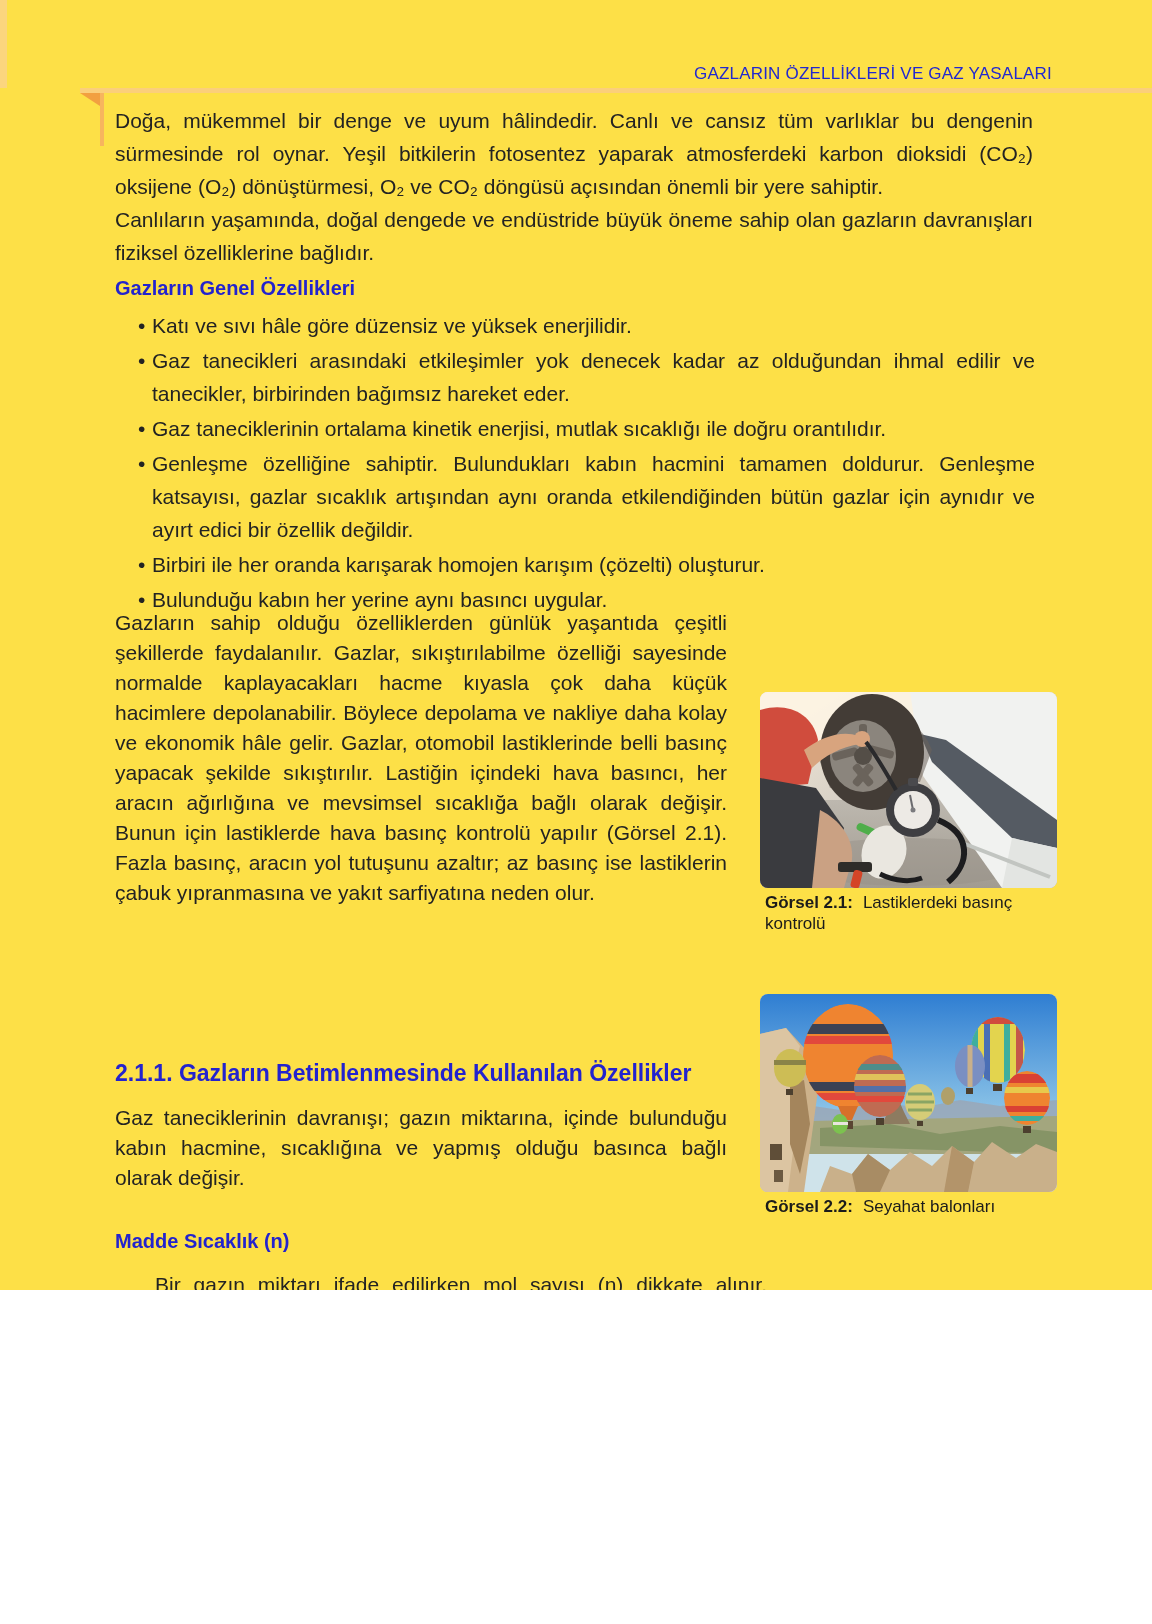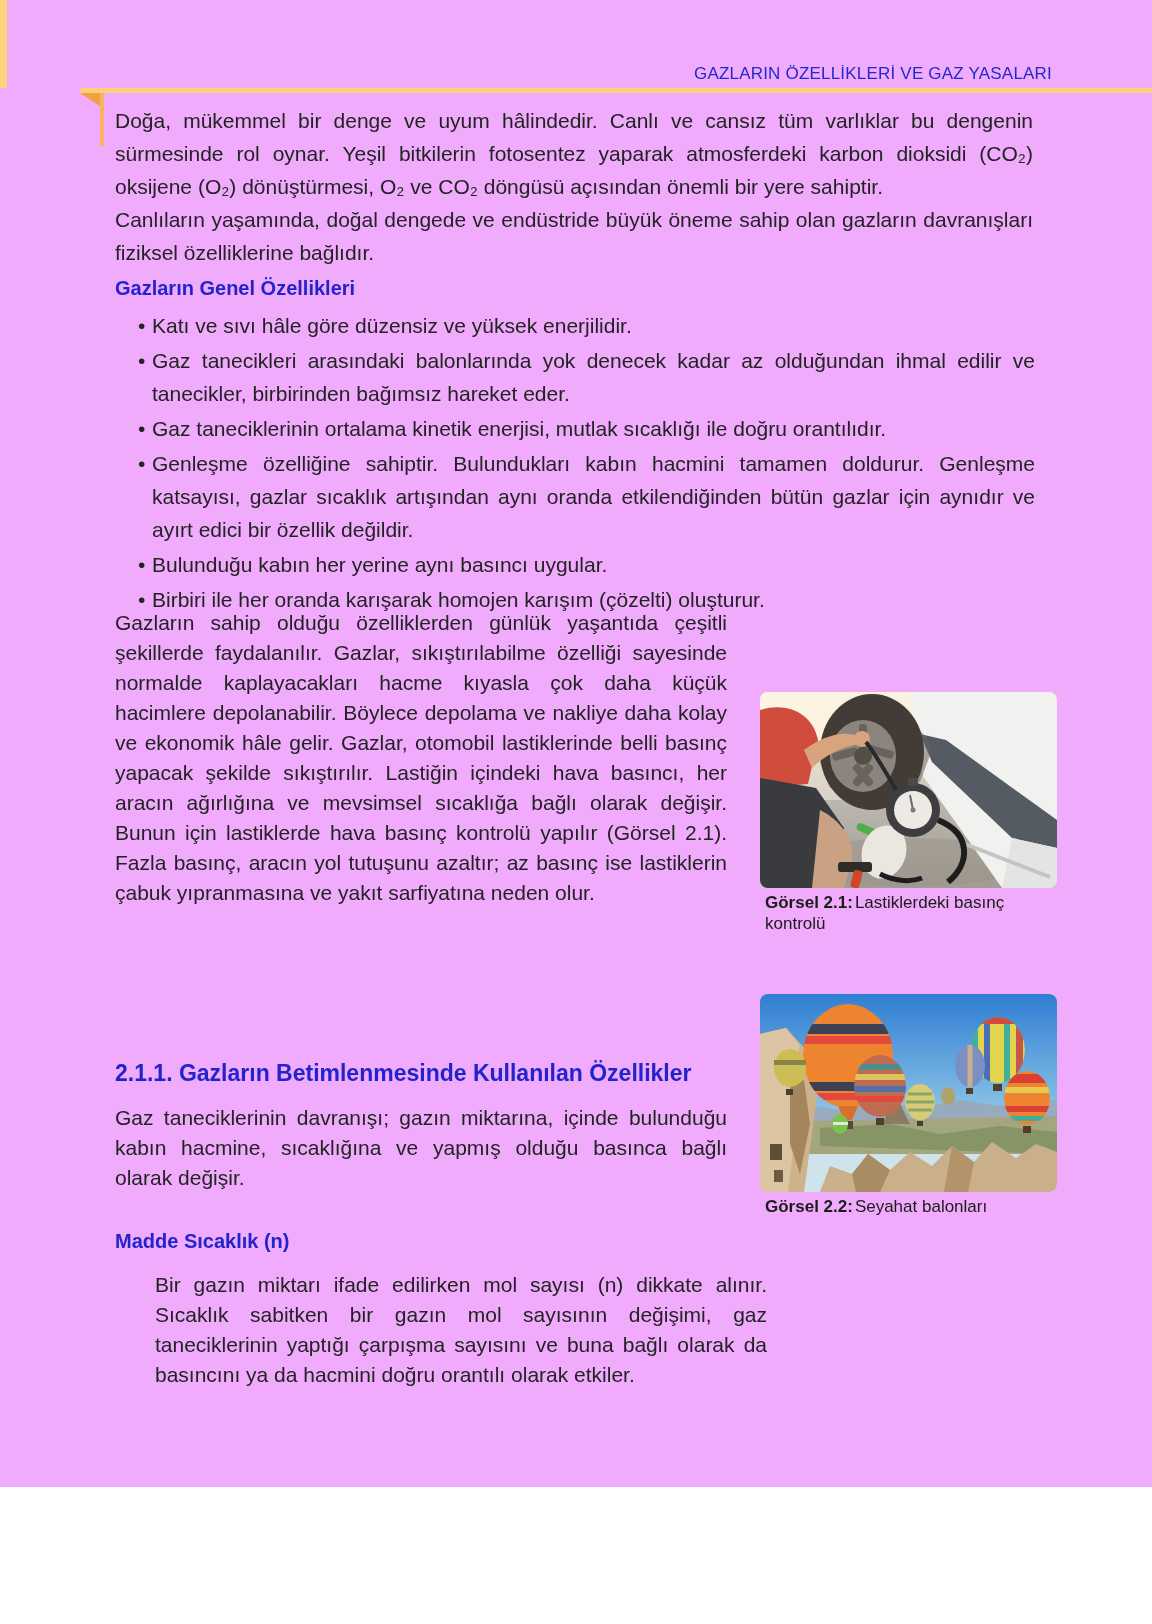--- a/index.html
+++ b/index.html
@@ -1,20 +1,20 @@
 <!DOCTYPE html>
 <html lang="tr"><head>
 <meta charset="utf-8">
 <title>Textbook Page</title>
 <style>
   * { margin:0; padding:0; box-sizing:border-box; }
   html,body { background:#ffffff; }
   .page {
-    position:relative; width:1152px; height:1487px; margin:0 auto;
-    background:#f0abfc; overflow:hidden;
+    position:relative; width:1152px; height:1290px; margin:0 auto;
+    background:#fde047; overflow:hidden;
     font-family:"Liberation Sans","DejaVu Sans",sans-serif; color:#1e1e1e;
   }
   .abs { position:absolute; }
 
   
   .corner-bar { left:0; top:0; width:7px; height:88px; background:#fbd57e; }
   .header-rule { left:80px; top:88px; width:1072px; height:5px; background:#fbcf7b; }
   .fold-triangle { left:80px; top:93px; width:0; height:0;
     border-top:15px solid #f2a040; border-left:23px solid transparent; }
   .fold-line { left:100px; top:93px; width:4px; height:53px; background:#f7b55e; }
@@ -34,45 +34,45 @@
 
   .bullets { left:115px; top:309px; width:920px; }
   .bullet-item { position:relative; padding-left:37px; font-size:21px;
     line-height:33px; text-align:justify; color:#232323; margin-bottom:2px; }
   .bullet-item::before { content:"•"; position:absolute; left:23px; top:0; color:#232323; }
 
   .figure { width:297px; }
   .photo { width:297px; border-radius:8px; overflow:hidden; display:block; background:#ddd; }
   .photo svg { display:block; }
   .fig-caption { margin-top:4px; padding-left:5px; font-size:17px; color:#1b1b1b; line-height:21px; }
-  .cap-label { font-weight:bold; padding-right:2px; }
+  .cap-label { font-weight:bold; padding-right:10px; }
 </style>
 </head>
 <body>
 
 <div class="page">
 
   <div class="abs corner-bar"></div>
   <div class="abs running-head">GAZLARIN ÖZELLİKLERİ VE GAZ YASALARI</div>
   <div class="abs header-rule"></div>
   <div class="abs fold-triangle"></div>
   <div class="abs fold-line"></div>
 
   <p class="abs body-par" style="left:115px; top:104px; width:918px;">Doğa, mükemmel bir denge ve uyum hâlindedir. Canlı ve cansız tüm varlıklar bu dengenin sürmesinde rol oynar. Yeşil bitkilerin fotosentez yaparak atmosferdeki karbon dioksidi (CO₂) oksijene (O₂) dönüştürmesi, O₂ ve CO₂ döngüsü açısından önemli bir yere sahiptir.</p>
   <p class="abs body-par" style="left:115px; top:203px; width:918px;">Canlıların yaşamında, doğal dengede ve endüstride büyük öneme sahip olan gazların davranışları fiziksel özelliklerine bağlıdır.</p>
 
   <h3 class="abs h-blue-sm" style="left:115px; top:277px;">Gazların Genel Özellikleri</h3>
 
   <div class="abs bullets">
     <div class="bullet-item">Katı ve sıvı hâle göre düzensiz ve yüksek enerjilidir.</div>
-    <div class="bullet-item">Gaz tanecikleri arasındaki balonlarında yok denecek kadar az olduğundan ihmal edilir ve tanecikler, birbirinden bağımsız hareket eder.</div>
+    <div class="bullet-item">Gaz tanecikleri arasındaki etkileşimler yok denecek kadar az olduğundan ihmal edilir ve tanecikler, birbirinden bağımsız hareket eder.</div>
     <div class="bullet-item">Gaz taneciklerinin ortalama kinetik enerjisi, mutlak sıcaklığı ile doğru orantılıdır.</div>
     <div class="bullet-item">Genleşme özelliğine sahiptir. Bulundukları kabın hacmini tamamen doldurur. Genleşme katsayısı, gazlar sıcaklık artışından aynı oranda etkilendiğinden bütün gazlar için aynıdır ve ayırt edici bir özellik değildir.</div>
+    <div class="bullet-item">Birbiri ile her oranda karışarak homojen karışım (çözelti) oluşturur.</div>
     <div class="bullet-item">Bulunduğu kabın her yerine aynı basıncı uygular.</div>
-    <div class="bullet-item">Birbiri ile her oranda karışarak homojen karışım (çözelti) oluşturur.</div>
   </div>
 
   <p class="abs col-par" style="left:115px; top:608px; width:612px;">Gazların sahip olduğu özelliklerden günlük yaşantıda çeşitli şekillerde faydalanılır. Gazlar, sıkıştırılabilme özelliği sayesinde normalde kaplayacakları hacme kıyasla çok daha küçük hacimlere depolanabilir. Böylece depolama ve nakliye daha kolay ve ekonomik hâle gelir. Gazlar, otomobil lastiklerinde belli basınç yapacak şekilde sıkıştırılır. Lastiğin içindeki hava basıncı, her aracın ağırlığına ve mevsimsel sıcaklığa bağlı olarak değişir. Bunun için lastiklerde hava basınç kontrolü yapılır (Görsel 2.1). Fazla basınç, aracın yol tutuşunu azaltır; az basınç ise lastiklerin çabuk yıpranmasına ve yakıt sarfiyatına neden olur.</p>
 
 
   <figure class="abs figure" style="left:760px; top:692px;">
     <div class="photo">
       <svg width="297" height="196" viewBox="0 0 297 196" xmlns="http://www.w3.org/2000/svg">
         <defs>
           <linearGradient id="tbg" x1="0" y1="0" x2="1" y2="1">

